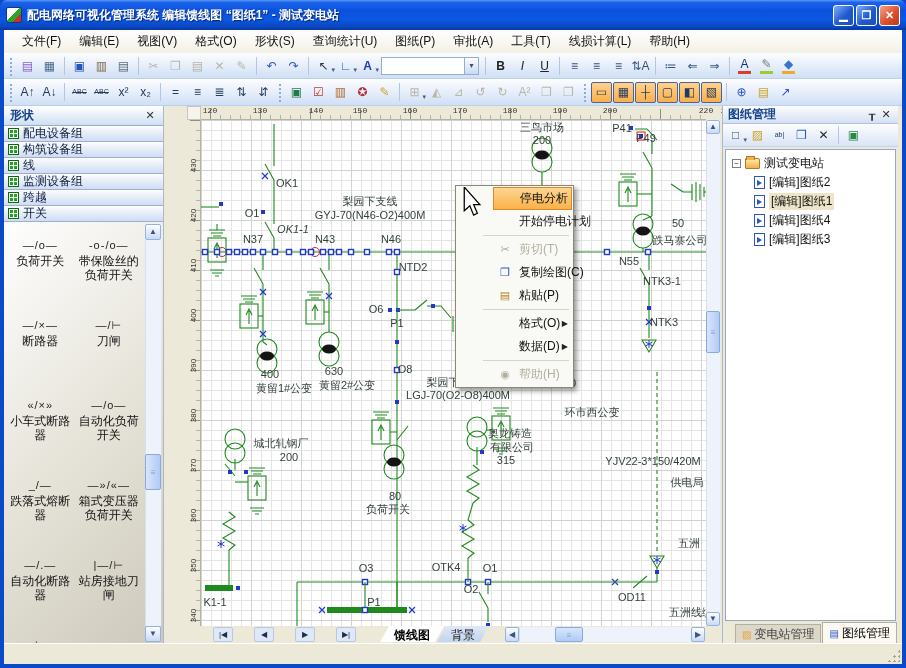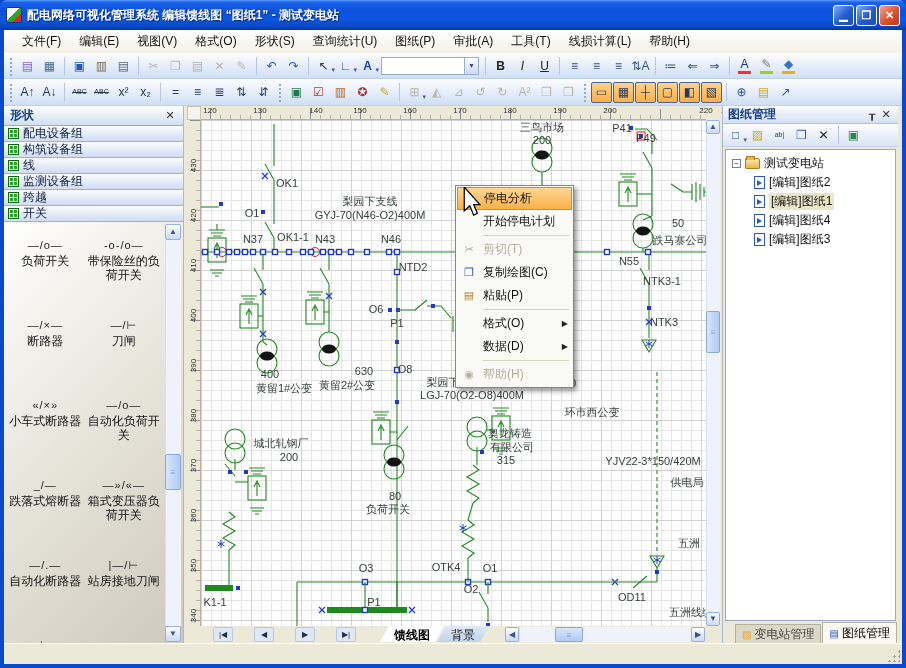--- a/index.html
+++ b/index.html
@@ -37,21 +37,21 @@
   .tb-btn.toggled { background:linear-gradient(180deg,#fed18c,#fbaf49); border:1px solid #47659c; }
   .tb-btn.toggled .glyph { color:#203a66; }
   .tb-btn.disabled .glyph { color:#b8b4a8; }
   .tb-btn .dd { font-size:7px; color:#4a5a78; position:absolute; right:-1px; bottom:2px; }
   .tb-btn .ul-chip { width:13px; height:3px; margin-top:1px; }
   .tb-combo { width:98px; height:18px; background:#fff; border:1px solid #94aed0; display:flex; align-items:center; flex:none; margin:0 2px; }
   .tb-combo input { border:0; outline:0; flex:1; width:70px; font-size:11px; background:transparent; }
   .combo-arrow { width:14px; font-size:8px; color:#35507d; text-align:center; background:linear-gradient(180deg,#fdfefe,#c9d9f5); height:100%; display:flex; align-items:center; justify-content:center; border-left:1px solid #94aed0; }
 
   
-  .lpanel { position:absolute; left:0; top:76px; width:180px; bottom:21px; background:#ece9d8; border-right:1px solid #a9b8cf; }
+  .lpanel { position:absolute; left:0; top:76px; width:160px; bottom:21px; background:#ece9d8; border-right:1px solid #a9b8cf; }
   .lp-title { position:absolute; left:0; top:0; right:0; height:20px; background:linear-gradient(180deg,#ffffff,#cfdff2);
     border-bottom:1px solid #94aed0; display:flex; align-items:center; padding:0 6px; }
   .lp-title .t { flex:1; font-size:12px; font-weight:bold; color:#15428b; }
   .lp-close { font-size:11px; color:#333; width:14px; text-align:center; }
   .lp-groups { position:absolute; left:0; top:20px; right:0; }
   .lp-group { height:16px; display:flex; align-items:center; gap:4px; padding:0 4px;
     background:linear-gradient(180deg,#fcfdfe,#cfdcf3); border-bottom:1px solid #9ab0d5; font-size:12px; color:#0c1c3c; }
   .grp-icon { width:11px; height:11px; flex:none; border:1px solid #0c6c0c;
     background:linear-gradient(#1fa51f,#1fa51f) ,#eaffea;
     background-image:linear-gradient(#fff 1px,transparent 1px),linear-gradient(90deg,#fff 1px,transparent 1px);
@@ -70,21 +70,21 @@
   .sb-thumb { position:absolute; background:linear-gradient(90deg,#d8e5fb,#b0cbf5); border:1px solid #88a9dd; border-radius:2px; }
   .sb-thumb.h { background:linear-gradient(180deg,#d8e5fb,#b0cbf5); }
   .sb-thumb::after { content:"≡"; color:#7d9ed4; font-size:8px; position:absolute; left:50%; top:50%; transform:translate(-50%,-50%); }
   .sten-scroll { position:absolute; right:1px; top:2px; width:17px; bottom:1px; }
 
   
   .center { position:absolute; left:183px; top:76px; width:533px; bottom:21px; background:#ece9d8; }
   .ruler-corner { position:absolute; left:0; top:0; width:14px; height:14px; background:#f6f4ec; border-right:1px solid #b0a; border:1px solid #c9c5b6; }
   .hruler { position:absolute; left:14px; top:0; width:505px; height:14px; background:linear-gradient(#ffffff,#efecdf); border-bottom:1px solid #b7b2a2;
     background-image:repeating-linear-gradient(90deg,#8d8d8d 0 1px,transparent 1px 50px),repeating-linear-gradient(90deg,#b5b2a6 0 1px,transparent 1px 10px);
-    background-size:100% 10px,100% 4px; background-position:9px 100%,9px 100%; background-repeat:no-repeat; }
+    background-size:100% 10px,100% 4px; background-position:9px 100%,9px 100%; background-repeat:no-repeat;font-family:Liberation Mono, monospace; }
   .hr-num { position:absolute; top:0; font-size:8px; color:#333; transform:translateX(-50%); }
   .vruler { position:absolute; left:0; top:14px; width:14px; height:506px; background:linear-gradient(90deg,#ffffff,#efecdf); border-right:1px solid #b7b2a2;
     background-image:repeating-linear-gradient(180deg,#8d8d8d 0 1px,transparent 1px 50px),repeating-linear-gradient(180deg,#b5b2a6 0 1px,transparent 1px 10px);
     background-size:10px 100%,4px 100%; background-position:100% 0,100% 0; background-repeat:no-repeat; }
   .vr-num { position:absolute; left:-4px; width:20px; text-align:center; font-size:8px; color:#333; transform:rotate(-90deg); }
   .canvas { position:absolute; left:14px; top:14px; width:505px; height:506px; background:#fff; overflow:hidden;
     background-image:linear-gradient(#d2d2d2 1px,transparent 1px),linear-gradient(90deg,#d2d2d2 1px,transparent 1px),
                      linear-gradient(#e5e5e5 1px,transparent 1px),linear-gradient(90deg,#e5e5e5 1px,transparent 1px);
     background-size:50px 50px,50px 50px,10px 10px,10px 10px; }
   .clabel { position:absolute; font-size:11px; color:#33413a; white-space:nowrap; transform:translateX(-50%); z-index:3; }
@@ -95,21 +95,21 @@
   .nav-btn { width:20px; height:15px; background:#dfe8f6; border:1px solid #b8c8e2; border-radius:2px; font-size:8px; color:#1c2c4c;
     display:flex; align-items:center; justify-content:center; }
   .sheet-tabs { position:absolute; left:200px; top:0; display:flex; }
   .sheet-tab { height:16px; padding:1px 14px 0 14px; font-size:12px; color:#222;
     clip-path:polygon(9px 0,100% 0,calc(100% - 9px) 100%,0 100%); background:linear-gradient(180deg,#dfe8f6,#c2d4ee); margin-left:-7px; }
   .sheet-tab.active { background:#fff; font-weight:bold; color:#000; z-index:2; }
 
   
   .ctx { position:absolute; left:254px; top:65px; width:119px; z-index:10; background:#f9f9f6; border:1px solid #8a8775;
     box-shadow:3px 3px 5px rgba(0,0,0,.4); padding:1px; }
-  .ctx-row { position:relative; height:23px; display:flex; align-items:center; font-size:12px; color:#111; }
+  .ctx-row { position:relative; height:23px; display:flex; align-items:center; font-size:12px; color:#111;margin-left:36px; }
   .ctx-icon { width:24px; flex:none; text-align:center; font-size:11px; }
   .ctx-label { flex:1; padding-left:2px; white-space:nowrap; }
   .ctx-row .sub { font-size:8px; color:#222; padding-right:4px; }
   .ctx-row.hl { background:linear-gradient(180deg,#fdd693,#fbb14a); border:1px solid #d68b28; }
   .ctx-row.dis { color:#b3af9f; }
   .ctx-row.dis .ctx-icon { color:#b3af9f !important; }
   .ctx-sep { height:1px; background:#d8d4c4; margin:2px 3px 2px 26px; }
   .ctx-cursor { position:absolute; left:6px; top:1px; z-index:11; }
 
   
@@ -677,39 +677,39 @@
         </svg>
         <div id="clabels">
             <span class="clabel" style="left: 341px; top: 0px;">三鸟市场</span>
             <span class="clabel" style="left: 341px; top: 14px;">200</span>
             <span class="clabel" style="left: 421px; top: 2px;">P41</span>
             <span class="clabel" style="left: 445px; top: 12px;">P49</span>
             <span class="clabel" style="left: 86px; top: 57px;">OK1</span>
             <span class="clabel" style="left: 51px; top: 87px;">O1</span>
             <span class="clabel" style="left: 169px; top: 74px;">梨园下支线</span>
             <span class="clabel" style="left: 169px; top: 89px;">GYJ-70(N46-O2)400M</span>
-            <span class="clabel" style="left: 92px; top: 111px;">OK1-1</span>
+            <span class="clabel" style="left: 92px; top: 103px; font-style: italic;">OK1-1</span>
             <span class="clabel" style="left: 52px; top: 113px;">N37</span>
             <span class="clabel" style="left: 124px; top: 113px;">N43</span>
             <span class="clabel" style="left: 190px; top: 113px;">N46</span>
             <span class="clabel" style="left: 212px; top: 141px;">NTD2</span>
             <span class="clabel" style="left: 477px; top: 97px;">50</span>
             <span class="clabel" style="left: 479px; top: 113px;">跌马寨公司</span>
             <span class="clabel" style="left: 428px; top: 135px;">N55</span>
             <span class="clabel" style="left: 461px; top: 155px;">NTK3-1</span>
             <span class="clabel" style="left: 463px; top: 196px;">NTK3</span>
             <span class="clabel" style="left: 175px; top: 183px;">O6</span>
             <span class="clabel" style="left: 196px; top: 197px;">P1</span>
             <span class="clabel" style="left: 204px; top: 243px;">O8</span>
             <span class="clabel" style="left: 69px; top: 248px;">400</span>
             <span class="clabel" style="left: 83px; top: 261px;">黄留1#公变</span>
-            <span class="clabel" style="left: 133px; top: 245px; margin-left: 30px;">630</span>
+            <span class="clabel" style="left: 133px; top: 245px;">630</span>
             <span class="clabel" style="left: 146px; top: 258px;">黄留2#公变</span>
             <span class="clabel" style="left: 253px; top: 255px;">梨园下支线</span>
-            <span class="clabel" style="left: 271px; top: 269px;">LGJ-70(O2-O8)400M</span>
+            <span class="clabel" style="left: 257px; top: 269px;">LGJ-70(O2-O8)400M</span>
             <span class="clabel" style="left: 366px; top: 257px;">400</span>
             <span class="clabel" style="left: 391px; top: 269px; margin-top: 16px;">环市西公变</span>
             <span class="clabel" style="left: 80px; top: 316px;">城北轧钢厂</span>
             <span class="clabel" style="left: 88px; top: 331px;">200</span>
             <span class="clabel" style="left: 309px; top: 306px;">奥龙铸造</span>
             <span class="clabel" style="left: 311px; top: 320px;">有限公司</span>
             <span class="clabel" style="left: 305px; top: 334px;">315</span>
             <span class="clabel" style="left: 405px; top: 335px; margin-left: 47px;">YJV22-3*150/420M</span>
             <span class="clabel" style="left: 486px; top: 355px;">供电局</span>
             <span class="clabel" style="left: 194px; top: 370px;">80</span>

